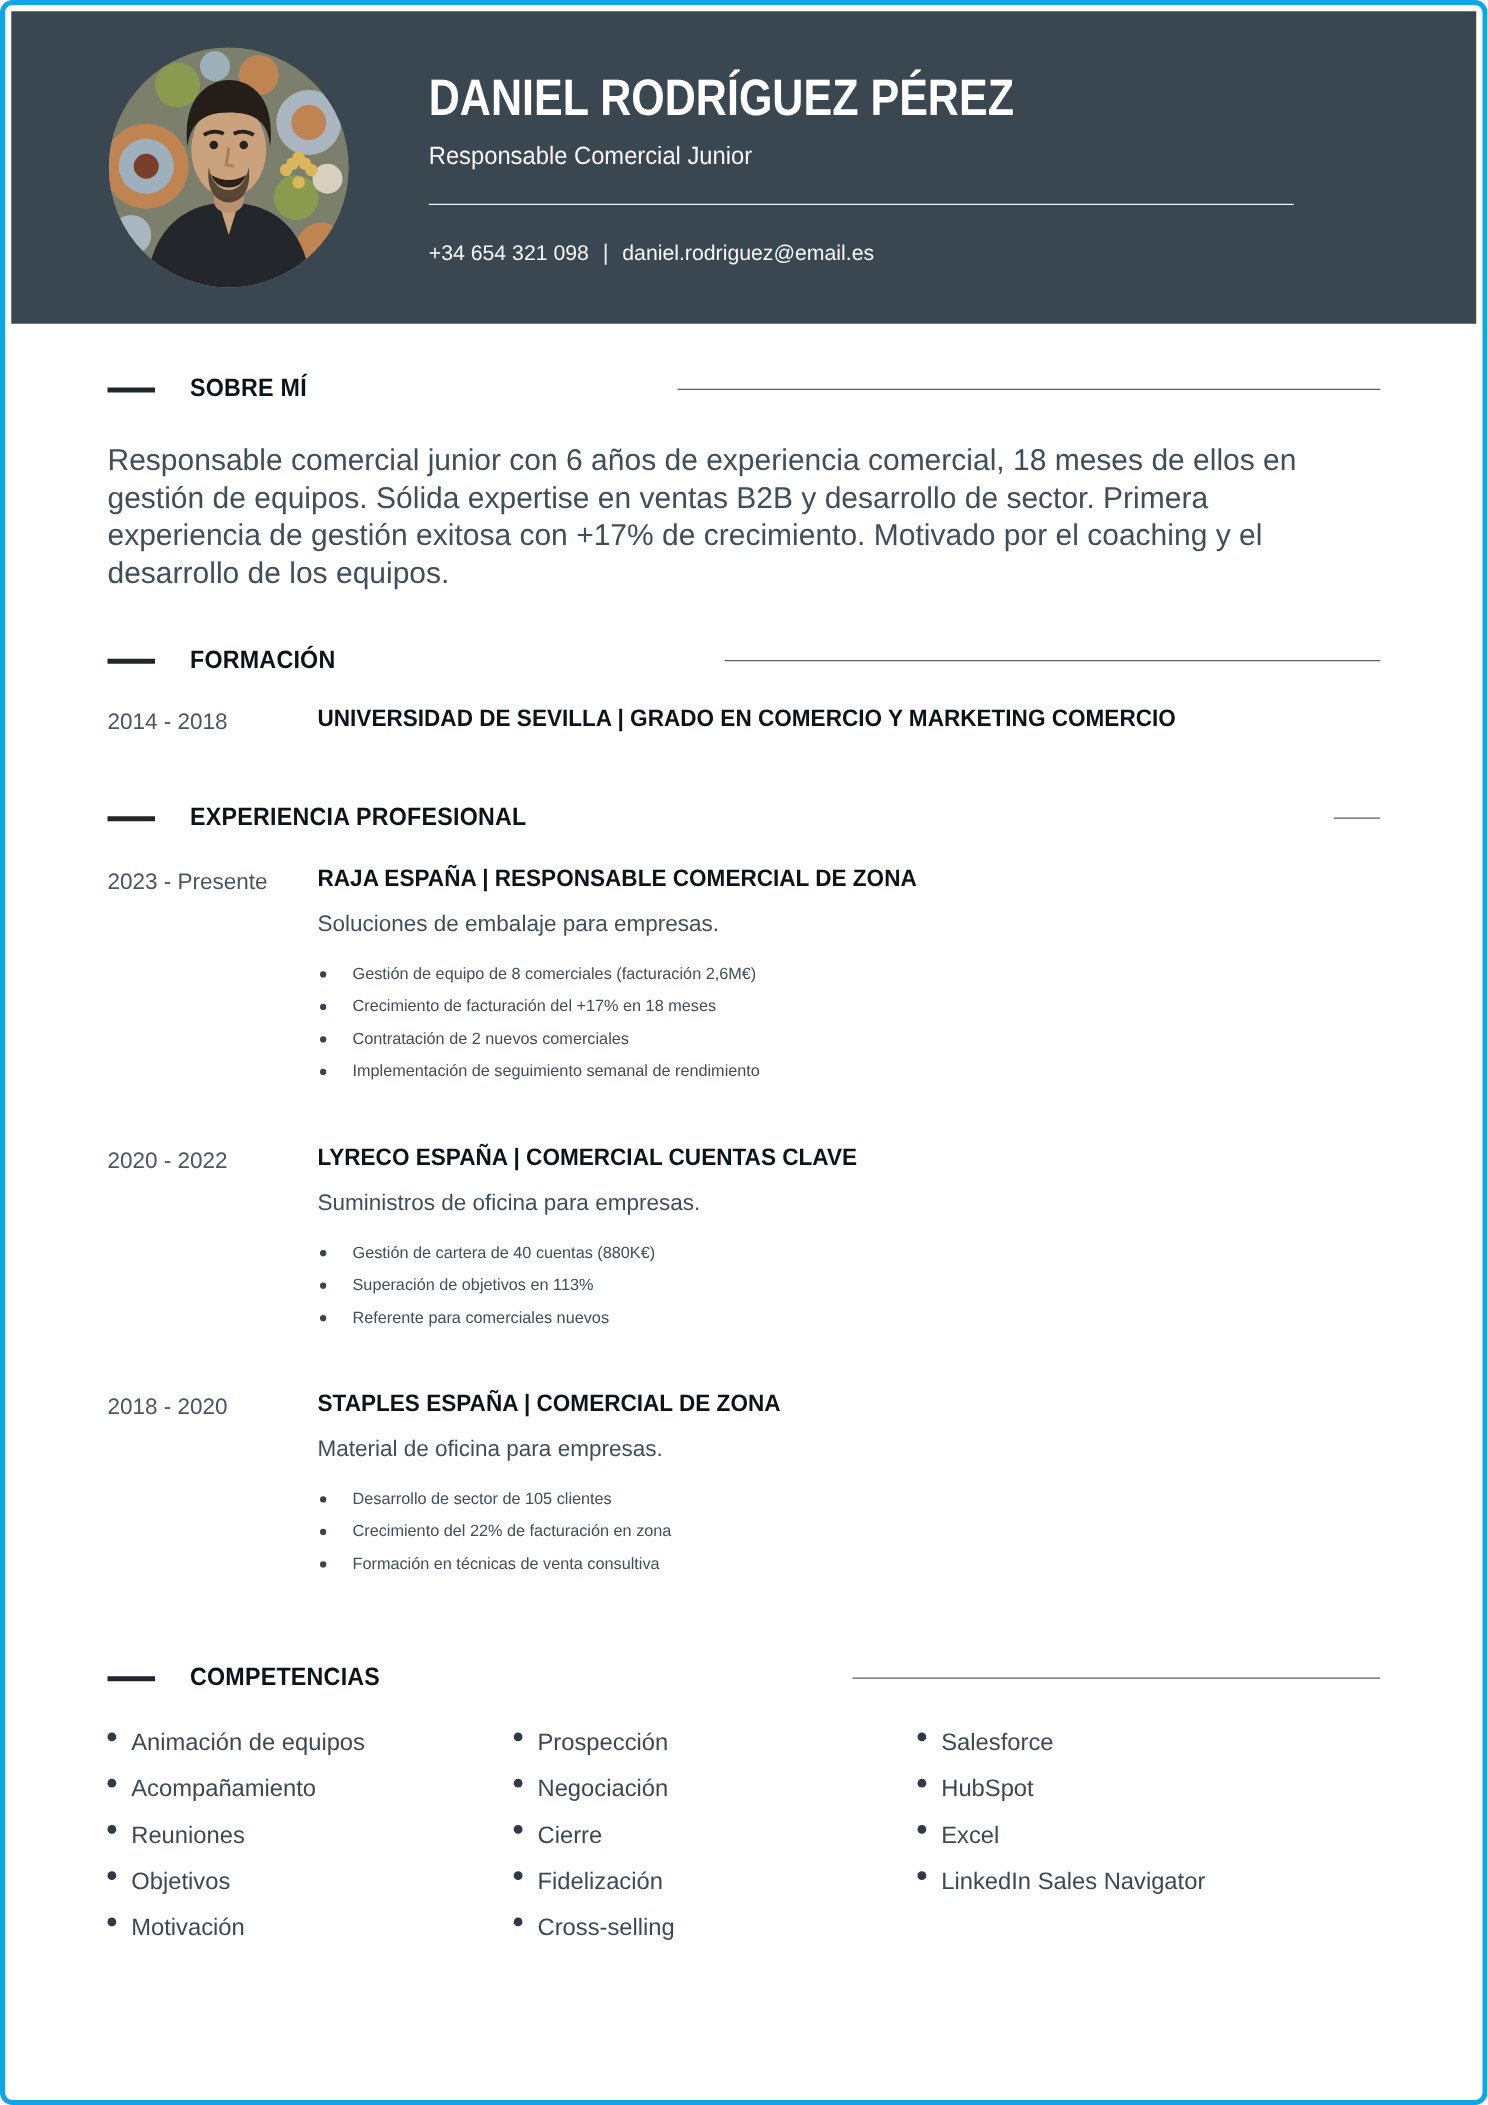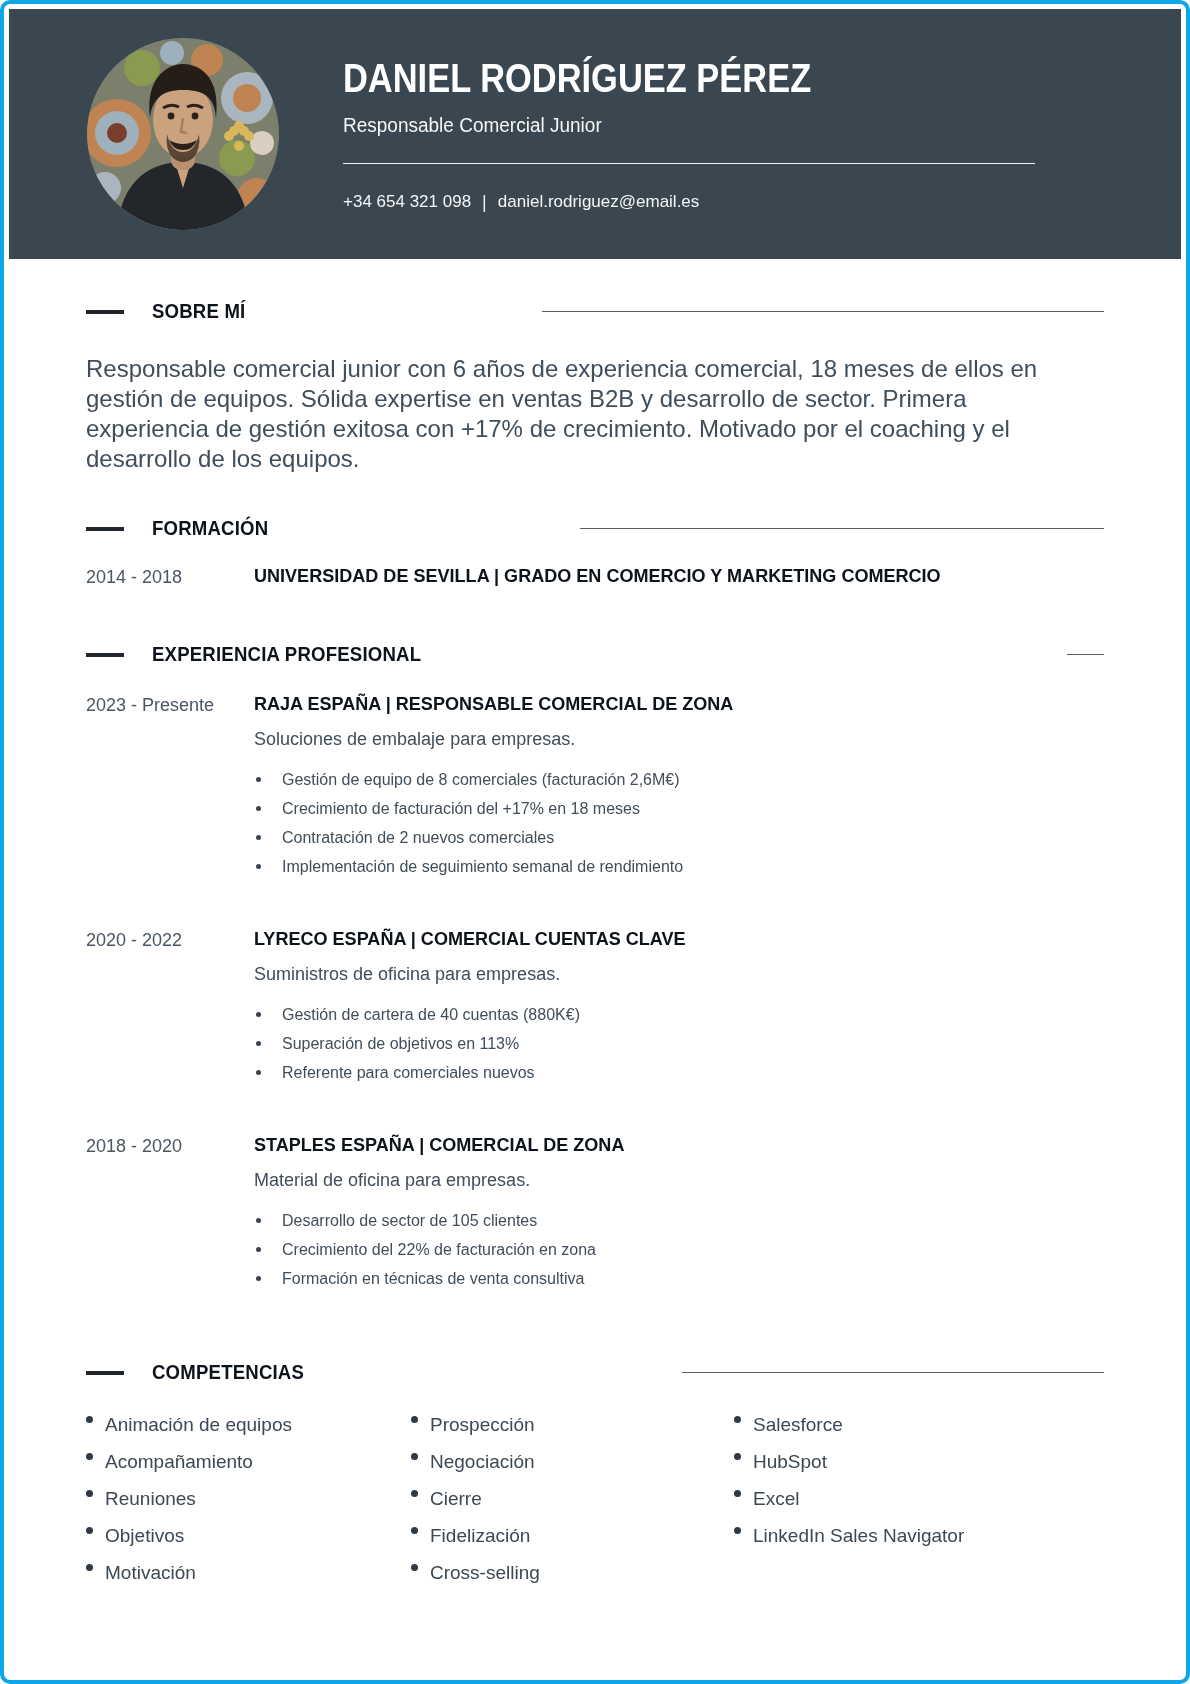--- a/index.html
+++ b/index.html
@@ -43,21 +43,21 @@
   }
   .subtitle {
     margin-top:12px;
     font-size:20px;
     font-weight:400;
     color:#f4f6f7;
     transform:scaleX(0.95);
     transform-origin:left center;
   }
   .header-line { width:692px; height:1px; background:rgba(255,255,255,0.92); margin-top:26px; }
-  .contact { margin-top:28px; font-size:17px; display:flex; color:#f4f6f7; }
+  .contact { margin-top:28px; font-size:17px; display:flex; align-items:center; color:#f4f6f7; }
   .contact .sep { margin:0 11px; font-size:18px; opacity:0.95; }
 
   
   main { padding:0 82px; }
 
   .sec-head { display:flex; align-items:center; }
   .dash { width:38px; height:4px; background:#20262c; margin-right:28px; flex:none; }
   .sec-title {
     font-size:20px; font-weight:700; color:#0d131a;
     letter-spacing:0.2px;
@@ -88,21 +88,21 @@
     white-space:nowrap;
   }
   .edu-row { margin-top:25px; }
 
   .sec-exp { margin-top:55px; }
   .job { margin-top:27px; }
   .job + .job { margin-top:41px; }
   .job-content { flex:1; }
   .job-desc { margin-top:14px; font-size:18px; color:#404d5a; }
   .bullets { list-style:none; margin-top:21px; }
-  .bullets li { display:flex; align-items:flex-start; margin-bottom:11px; font-size:16px; color:#404d5a; }
+  .bullets li { display:flex; align-items:flex-start; margin-bottom:11px; font-size:13px; color:#404d5a; }
   .b-dot { width:5px; height:5px; border-radius:50%; background:#38434f; flex:none; margin:6px 21px 0 2px; }
 
   .sec-skills { margin-top:62px; }
   .skills-grid {
     margin-top:30px;
     display:grid;
     grid-template-columns:325px 323px 1fr;
     column-gap:0;
   }
   .skill-col { display:flex; flex-direction:column; }

